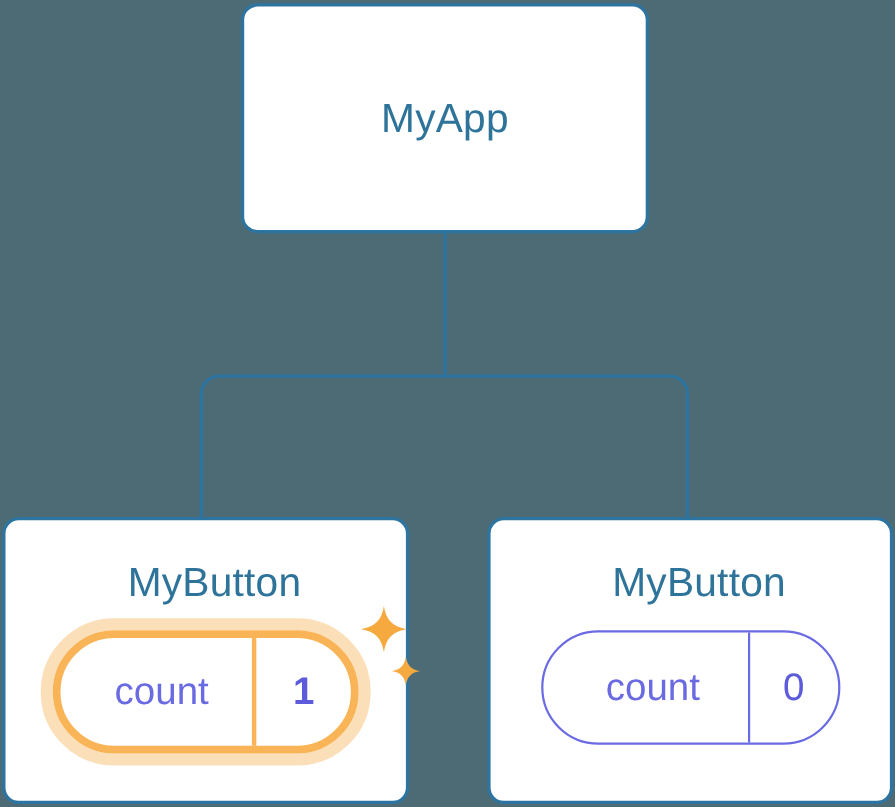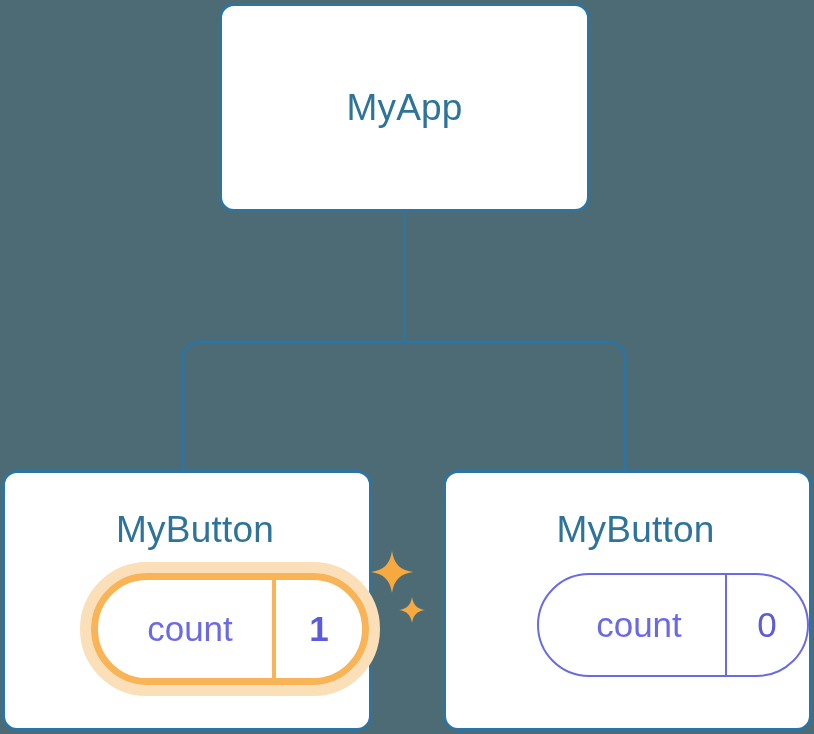--- a/index.html
+++ b/index.html
@@ -84,21 +84,21 @@
     margin-left: 16px;
   }
 
   
   .pill-wrap {
     position: absolute;
     left: 0;
     right: 0;
     top: 100px;
     display: flex;
-    justify-content: flex-end;
+    justify-content: center;
   }
   .pill-holder {
     position: relative;
     display: inline-block;
   }
 
   .pill {
     position: relative;
     display: flex;
     align-items: stretch;

